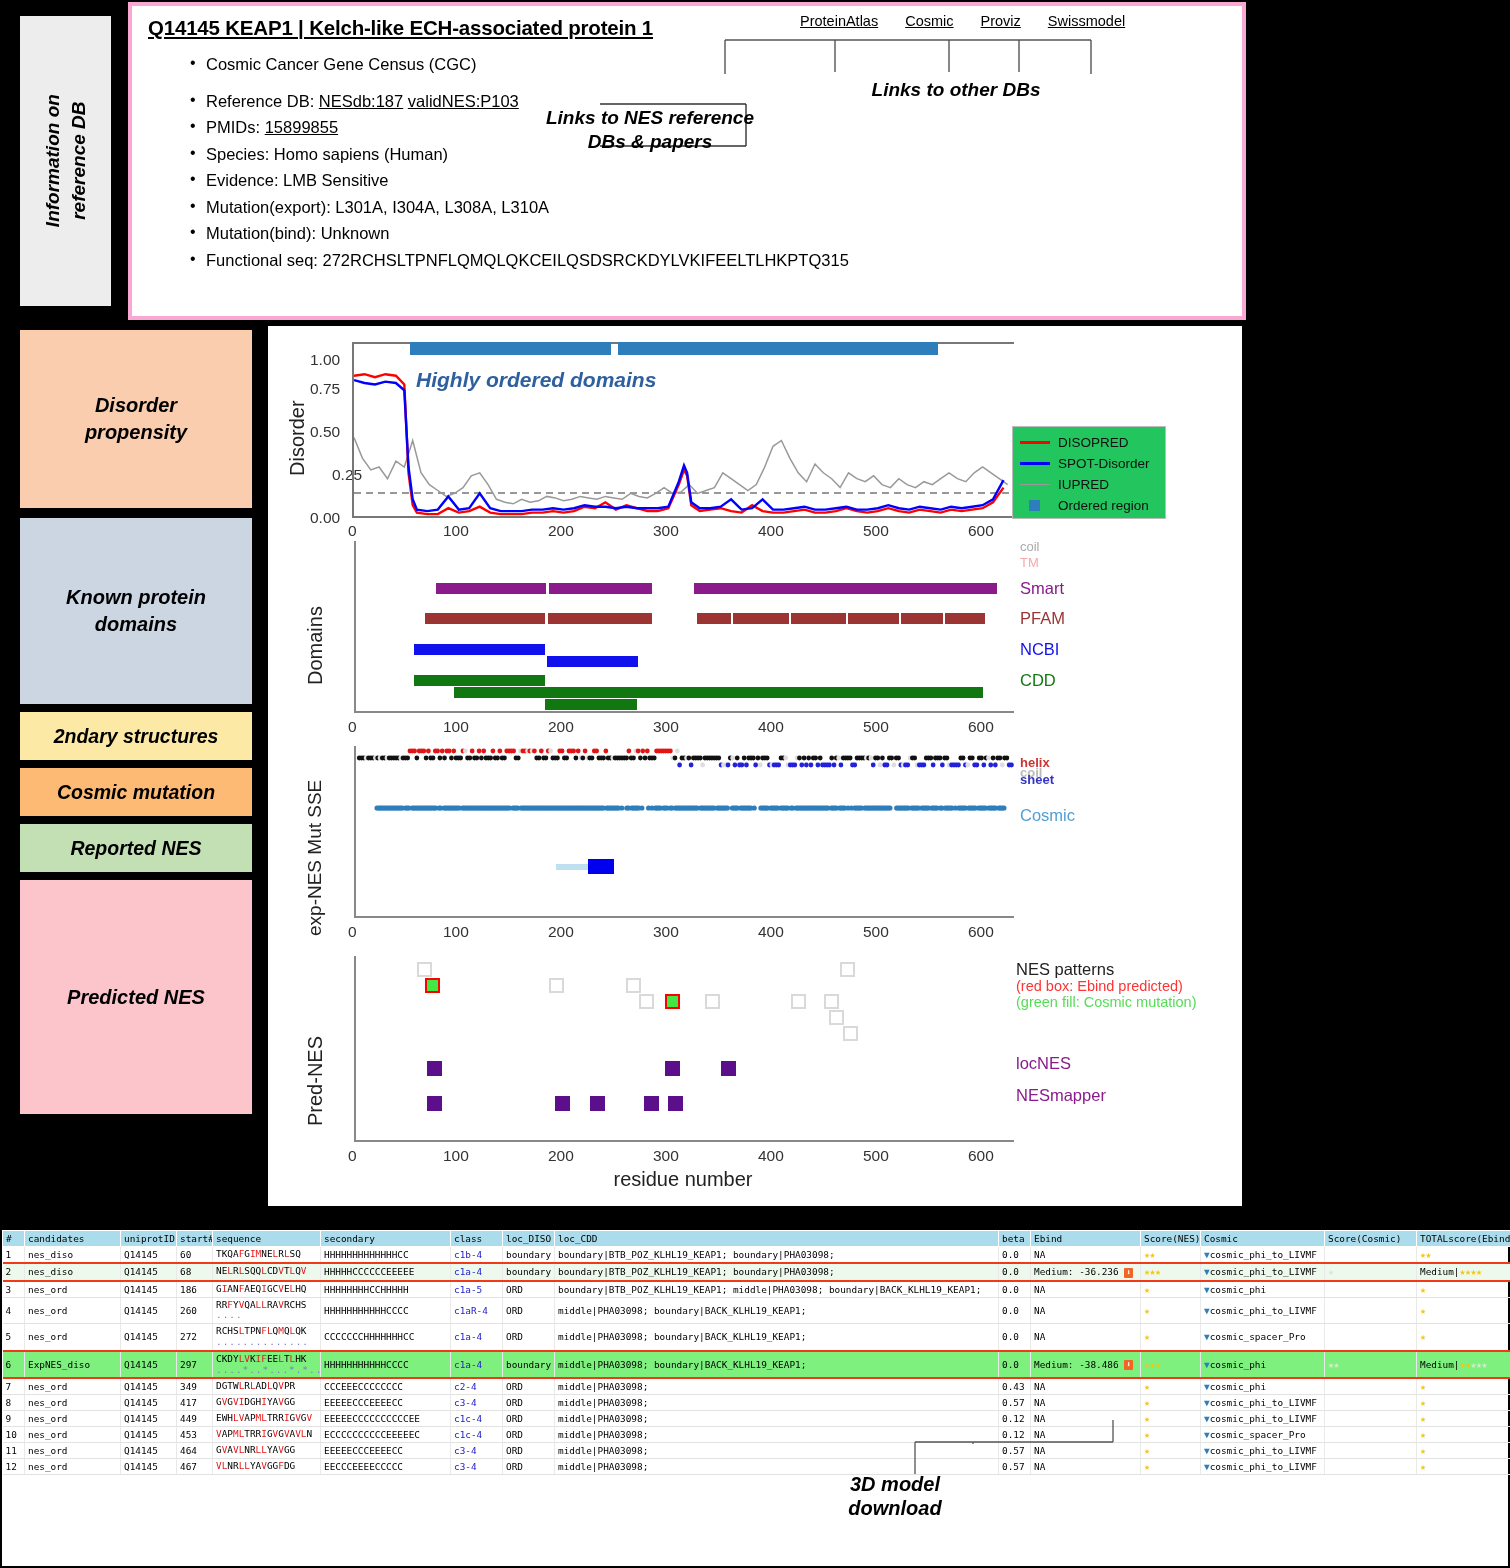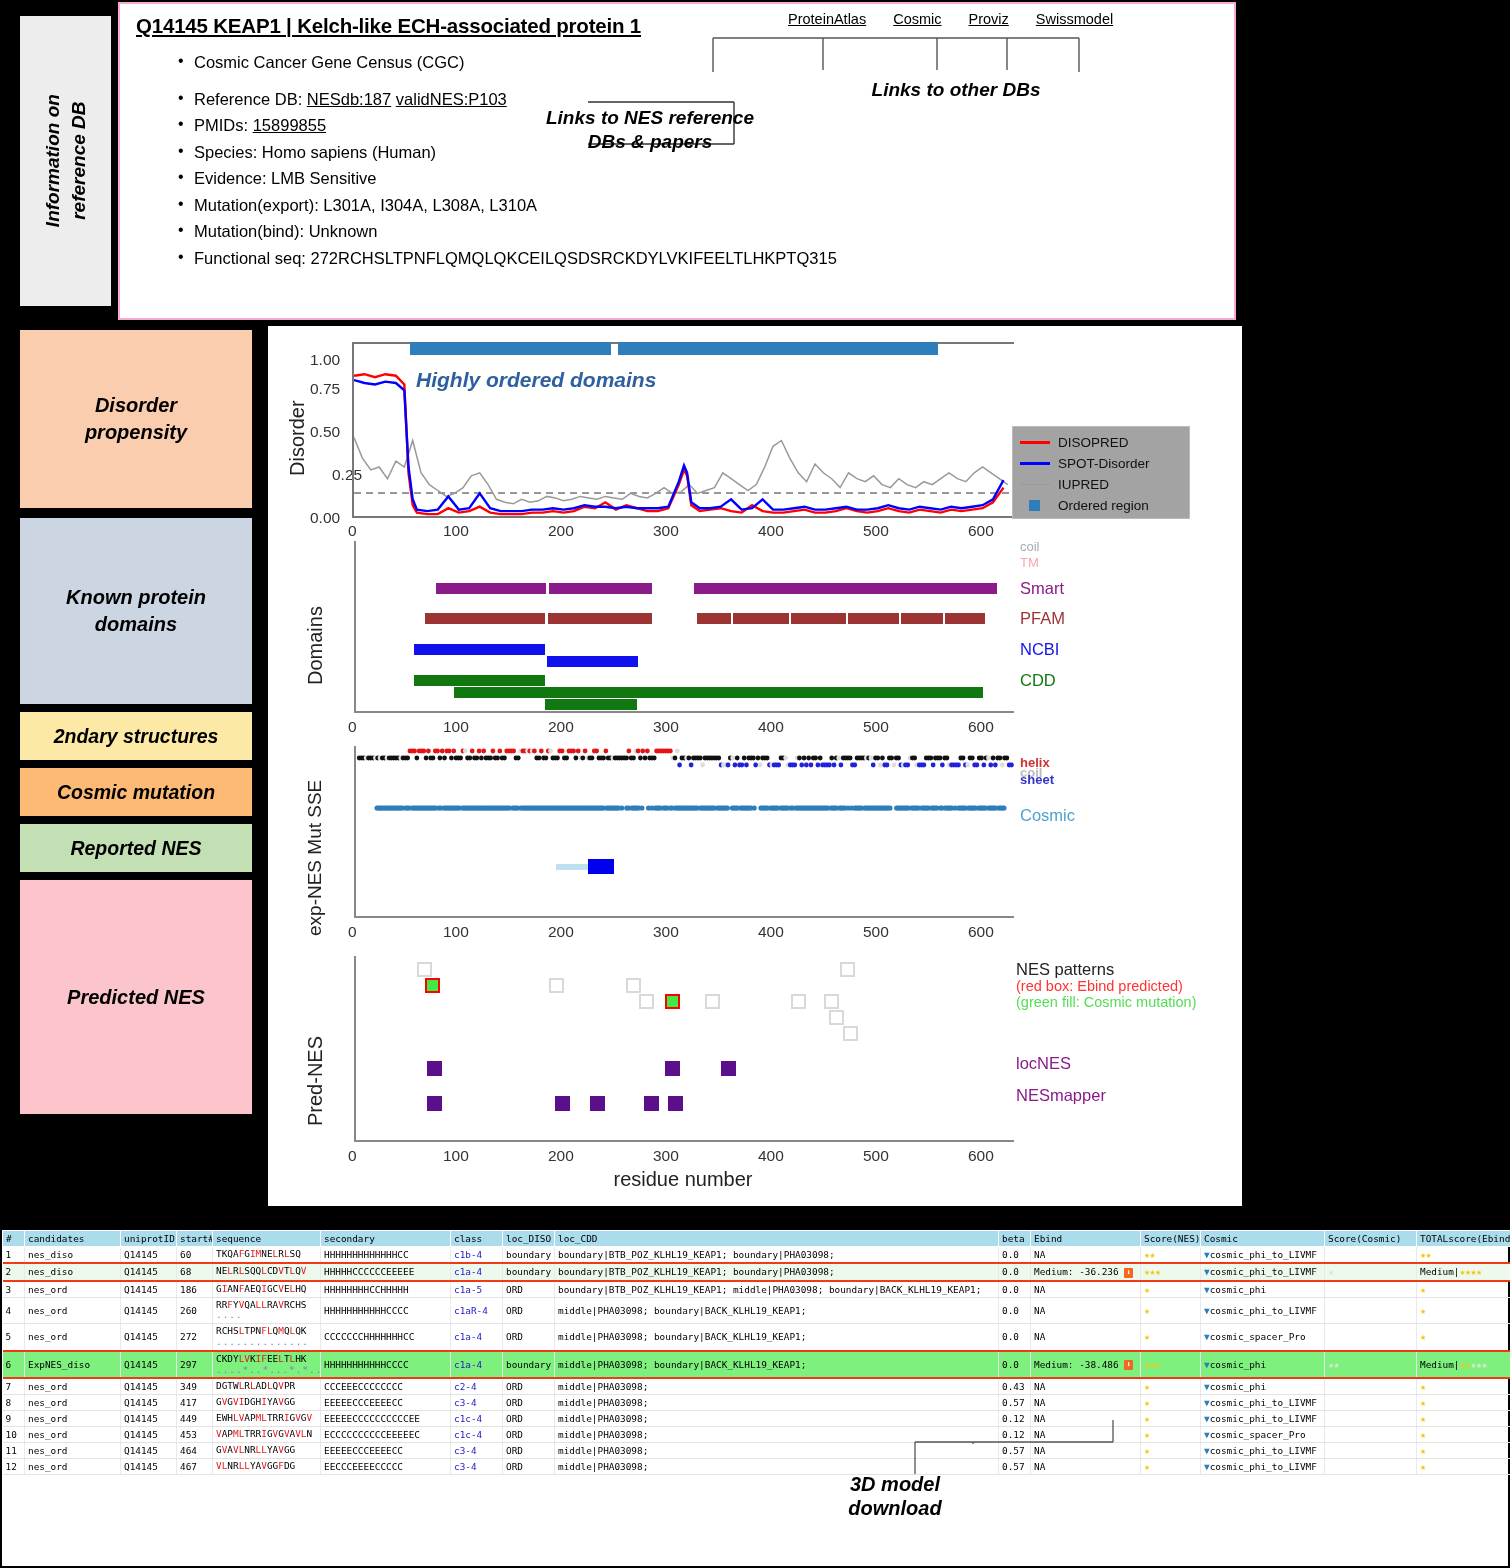--- a/index.html
+++ b/index.html
@@ -21,22 +21,22 @@
     display:flex; align-items:center; justify-content:center;
   }
   #info-side-label .rot {
     transform:rotate(-90deg);
     white-space:nowrap;
     font-style:italic; font-weight:bold; font-size:19px; color:#000;
     text-align:center; line-height:1.35;
   }
 
   #info-panel {
-    position:absolute; left:118px; top:2px; width:1118px; height:318px;
-    background:#fff; border:2px solid #f9a8d4;
+    position:absolute; left:128px; top:2px; width:1118px; height:318px;
+    background:#fff; border:4px solid #f9a8d4;
     padding:6px 10px 0 10px;
   }
   #protein-title {
     font-size:20.5px; font-weight:bold; color:#000;
     text-decoration:underline; letter-spacing:-0.2px;
     white-space:nowrap; margin:4px 0 0 6px; display:inline-block;
   }
   .db-links { position:absolute; left:668px; top:6px; white-space:nowrap; }
   .db-links a {
     font-size:14.5px; color:#000; text-decoration:underline;
@@ -105,22 +105,22 @@
 
   .ordered-bar { position:absolute; height:13px; background:#2e7ebb; }
 
   #disorder-annot {
     position:absolute; left:148px; top:42px;
     font-style:italic; font-weight:bold; font-size:21px; color:#2e5f9e;
     white-space:nowrap;
   }
 
   #disorder-legend {
-    position:absolute; left:744px; top:100px; width:178px; height:93px;
-    background:#a3a3a3; border:1px solid #bbb; padding:5px 7px;
+    position:absolute; left:744px; top:100px; width:154px; height:93px;
+    background:#22c55e; border:1px solid #bbb; padding:5px 7px;
   }
   #disorder-legend .lg-row { display:flex; align-items:center; height:21px; }
   #disorder-legend .swatch-line { width:30px; height:3px; margin-right:8px; }
   #disorder-legend .swatch-sq { width:11px; height:11px; margin-left:9px; margin-right:18px; }
   #disorder-legend .lg-text { font-size:13.5px; color:#111; }
 
   
   #sp-domains { position:absolute; left:0; top:215px; width:978px; height:205px; }
   .dom-bar { position:absolute; height:11px; }
 

